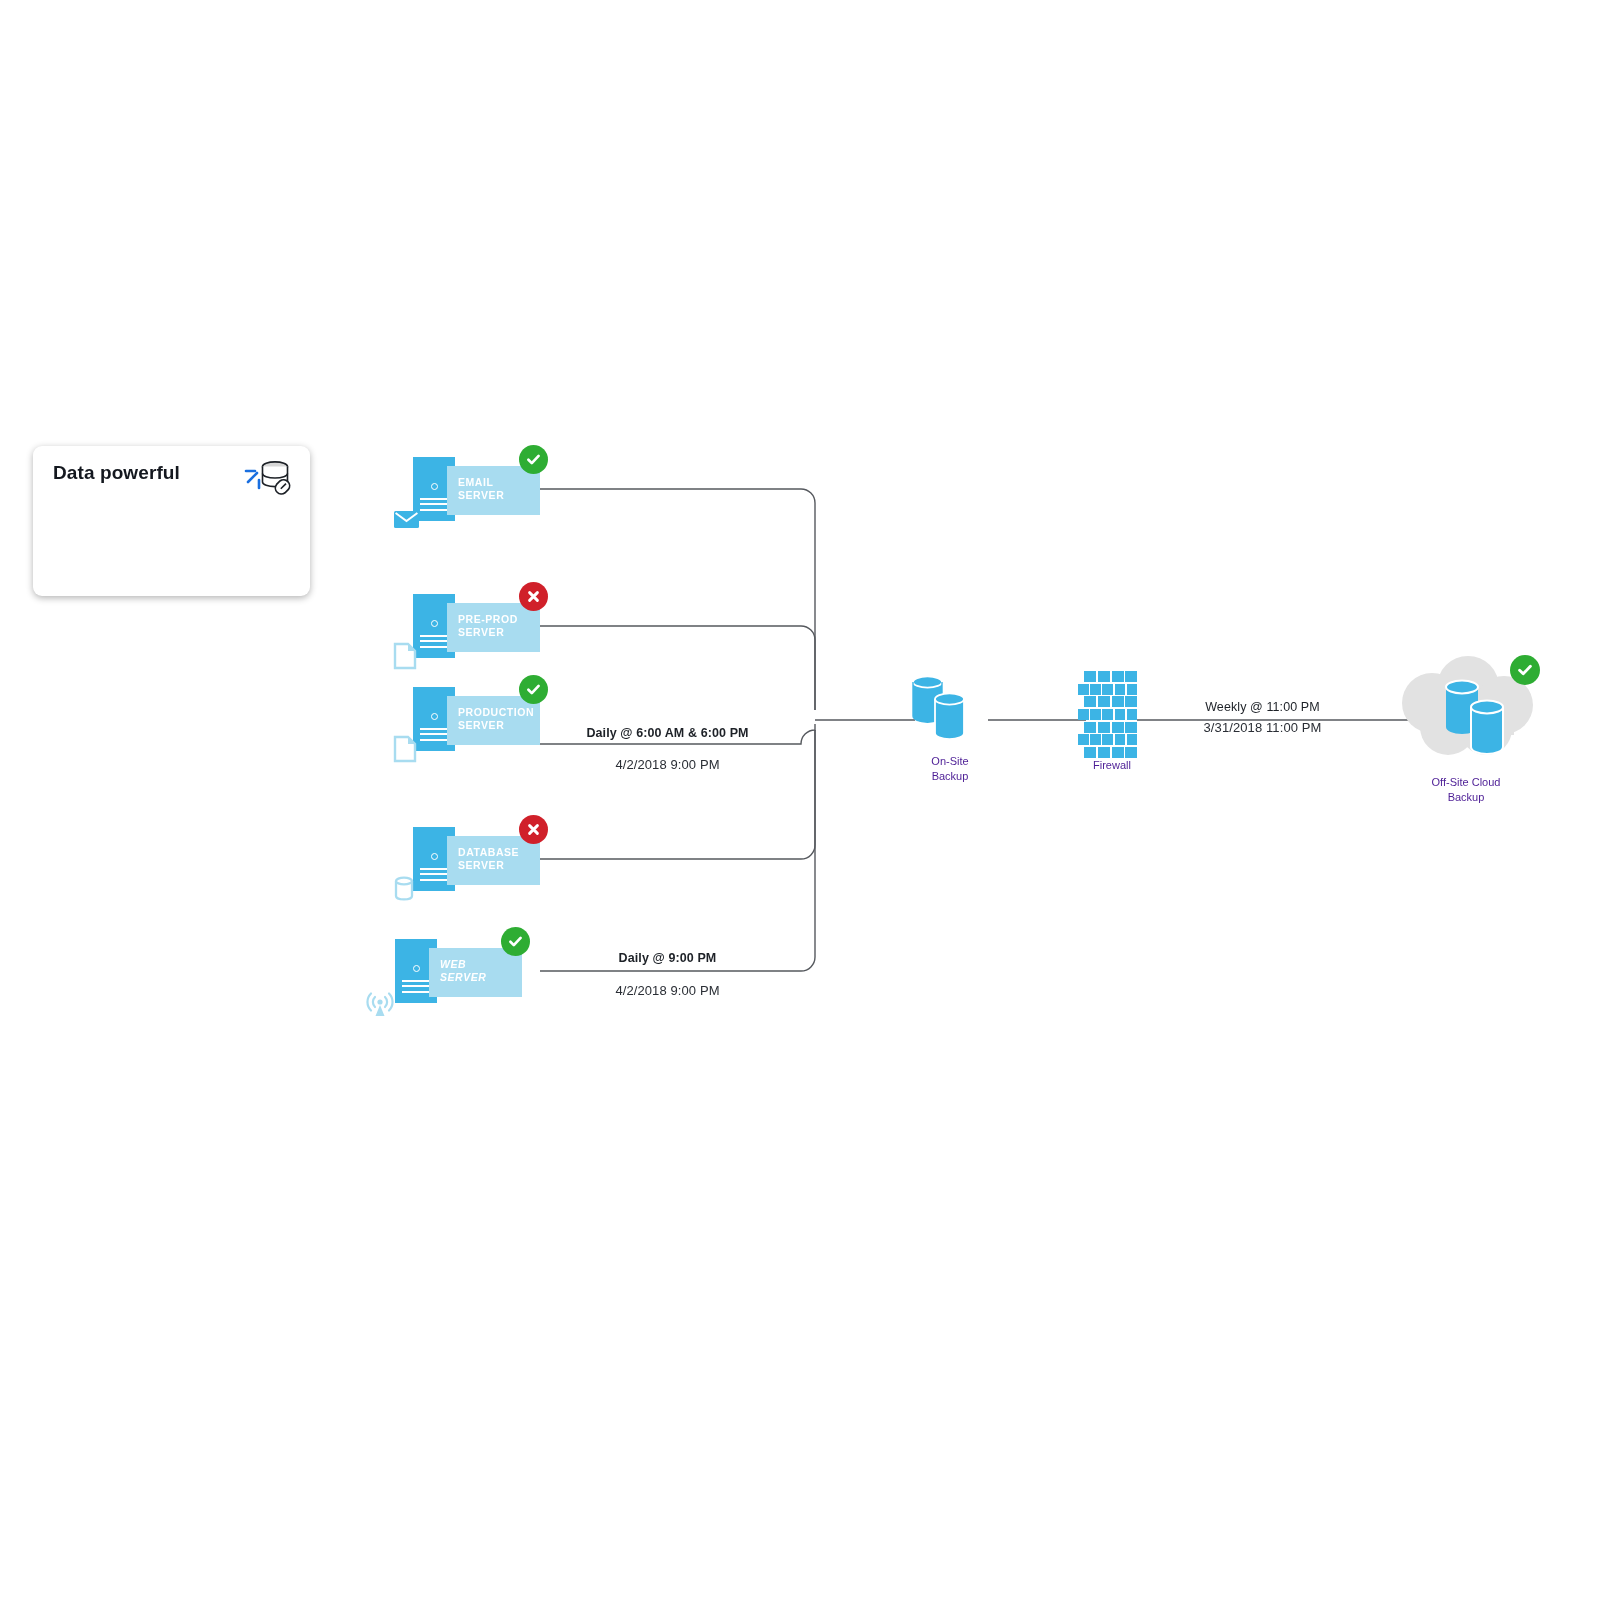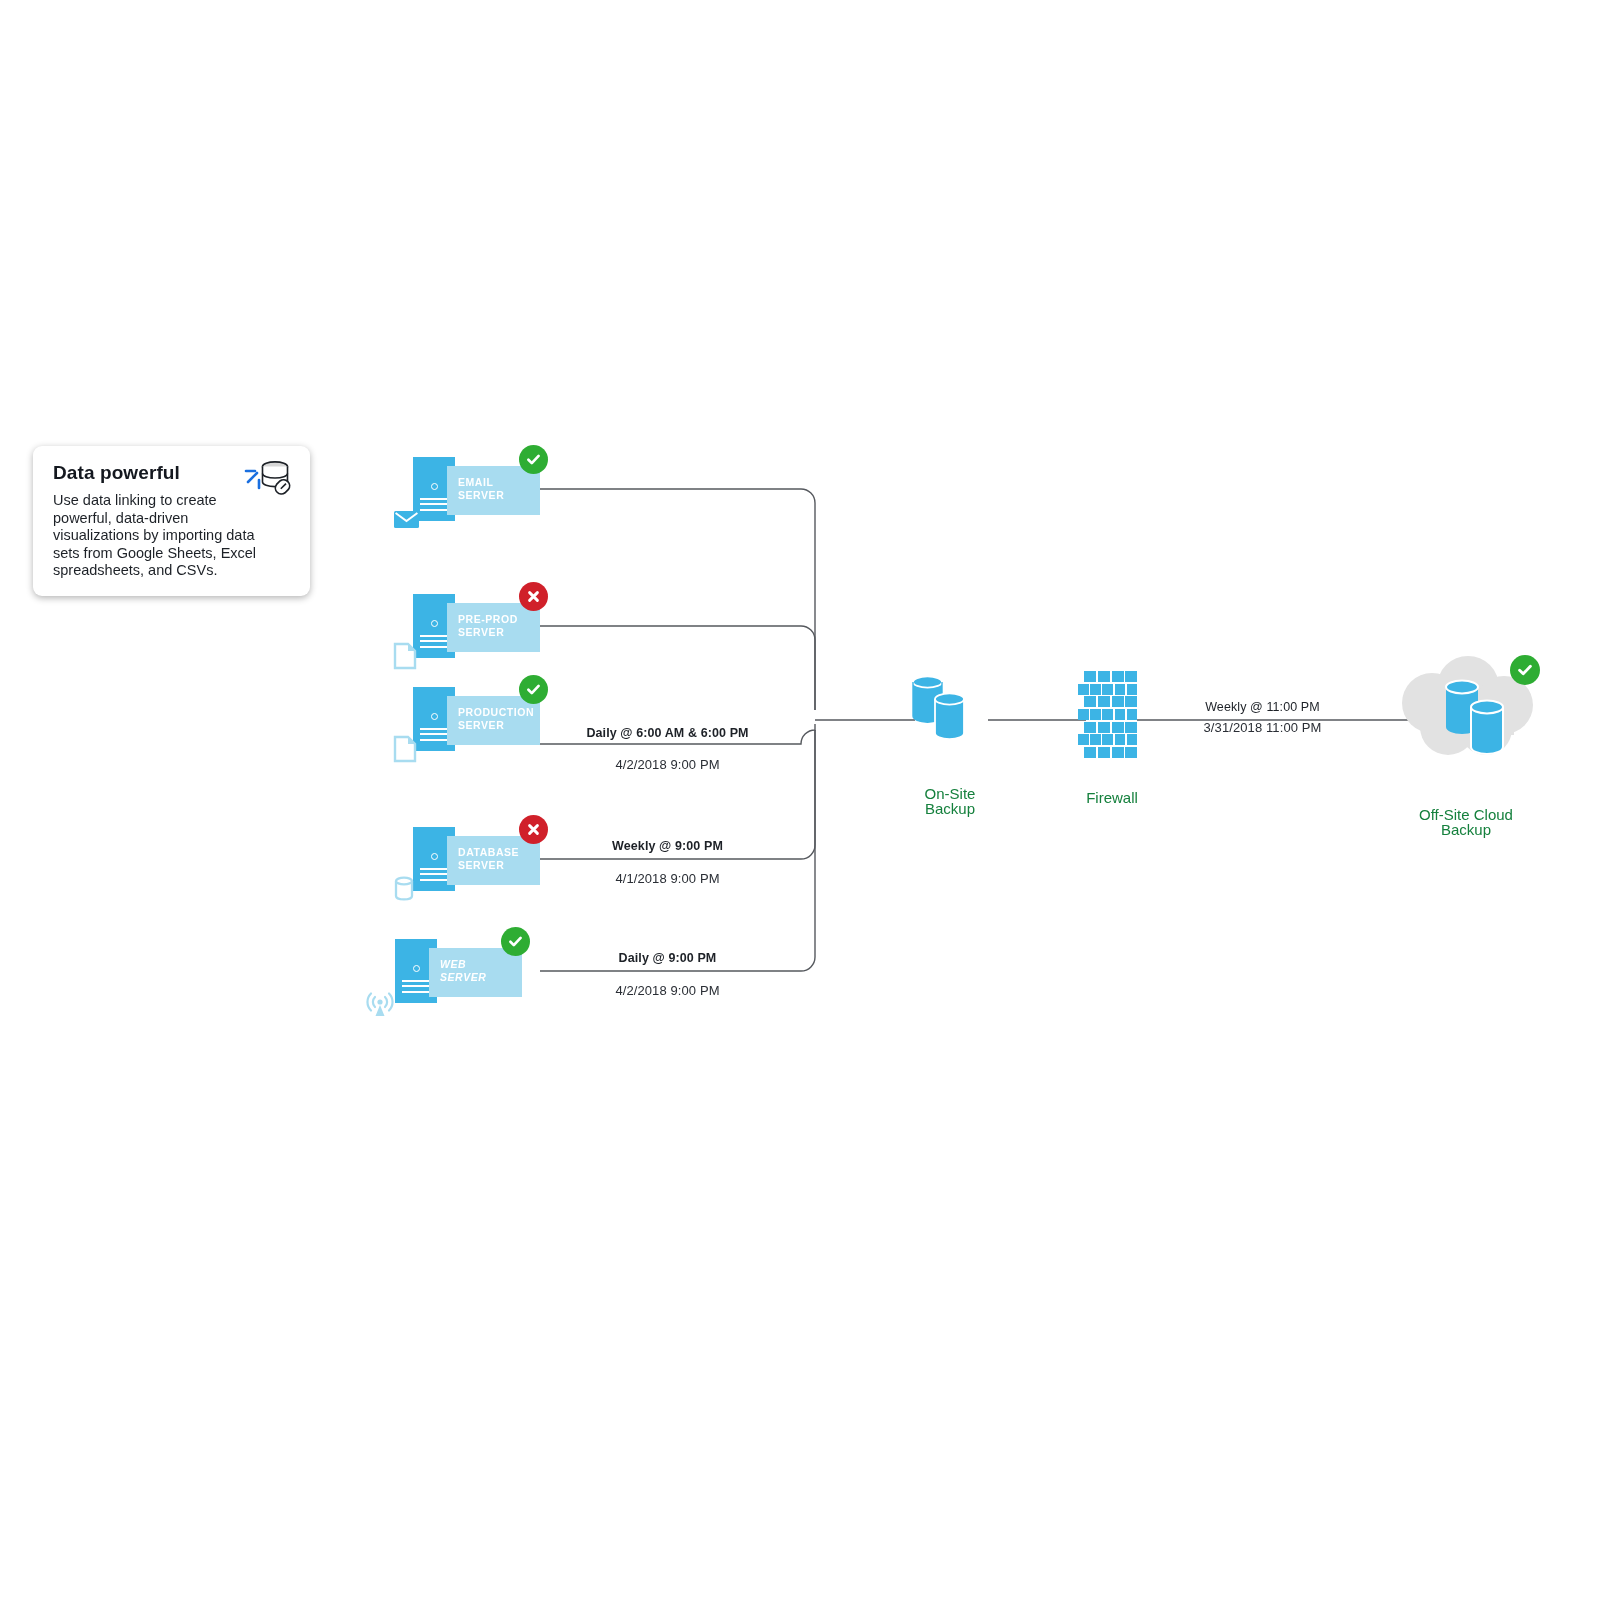--- a/index.html
+++ b/index.html
@@ -76,21 +76,21 @@
     font-size: 12.5px; font-weight: bold; color: #1d2127; letter-spacing: .1px;
   }
   .edge-label .stamp {
     font-size: 13px; color: #2a2e35; letter-spacing: .1px;
   }
   .edge-label.plain .sched { font-weight: normal; font-size: 12.5px; }
 
   
   .node-label {
     position: absolute; text-align: center; white-space: nowrap;
-    font-size: 15px; line-height: 15px; color: #15803d; margin-top: 32px;
+    font-size: 11px; line-height: 15px; color: #4c1d95;
   }
 
   
   .firewall { position: absolute; left: 1084px; top: 671px; width: 55px; height: 82px; }
   .brick-row { display: flex; height: 11px; margin-bottom: 1.7px; overflow: hidden; }
   .brick-row i { background: #3cb4e5; height: 11px; margin-right: 1.7px; }
 
   
   .cloud-wrap { position: absolute; left: 1386px; top: 655px; width: 160px; height: 112px; }
 </style>
@@ -115,21 +115,20 @@
       <path d="M815 720 H915"></path>
 
       <path d="M988 720 H1086"></path>
 
       <path d="M1137 720 H1412"></path>
     </g>
   </svg>
 
   <div class="card">
     <div class="card-title">Data powerful</div>
-    <div class="card-body">Use data linking to create powerful, data-driven visualizations by importing data sets from Google Sheets, Excel spreadsheets, and CSVs.</div>
     <svg class="card-icon" viewBox="0 0 54 42">
       <ellipse cx="33" cy="8.5" rx="12.5" ry="4.6" fill="#d7d7d7" stroke="#1d2127" stroke-width="1.6"></ellipse>
       <path d="M20.5 8.5 V24 c0 2.6 5.6 4.6 12.5 4.6 s12.5 -2 12.5 -4.6 V8.5" fill="#ffffff" stroke="#1d2127" stroke-width="1.6"></path>
       <path d="M20.5 15.5 c0 2.6 5.6 4.6 12.5 4.6 s12.5 -2 12.5 -4.6" fill="none" stroke="#1d2127" stroke-width="1.5"></path>
       <path d="M38 23 a6 6 0 0 1 8.4 8.4 l-3.4 3.4 a6 6 0 0 1 -8.4 -8.4 z" fill="#ffffff" stroke="#1d2127" stroke-width="1.7"></path>
       <path d="M38.8 30.8 l5.2 -5.2" stroke="#1d2127" stroke-width="1.6"></path>
       <path d="M4 13 H13" stroke="#1a6fe0" stroke-width="2.6" stroke-linecap="round"></path>
       <path d="M6 24 L15 15" stroke="#1a6fe0" stroke-width="2.6" stroke-linecap="round"></path>
       <path d="M17 22 V30" stroke="#1a6fe0" stroke-width="2.6" stroke-linecap="round"></path>
     </svg>
@@ -222,24 +221,20 @@
     </div>
     <div class="badge err">
       <svg width="17" height="17" viewBox="0 0 17 17">
         <path d="M4.6 4.6 L12.4 12.4 M12.4 4.6 L4.6 12.4" fill="none" stroke="#fff" stroke-width="2.9" stroke-linecap="round"></path>
       </svg>
     </div>
     <svg class="sub-icon" viewBox="0 0 30 30">
       <path d="M4 7 V22 c0 2 3.6 3.4 8 3.4 s8 -1.4 8 -3.4 V7" fill="#ffffff" stroke="#a8dcf0" stroke-width="2.3"></path>
       <ellipse cx="12" cy="7" rx="8" ry="3.4" fill="#ffffff" stroke="#a8dcf0" stroke-width="2.3"></ellipse>
     </svg>
-  </div>
-  <div class="edge-label" style="left:545px; top:839px; width:245px;">
-    <div class="sched">Weekly @ 9:00 PM</div>
-    <div class="stamp" style="margin-top:18px;">4/1/2018  9:00 PM</div>
   </div>
 
   <div class="server" style="left:374px; top:939px;font-style:italic;">
     <div class="tower">
       <div class="dot"></div>
       <div class="vents">
           <i></i>
           <i></i>
           <i></i>
         </div>

